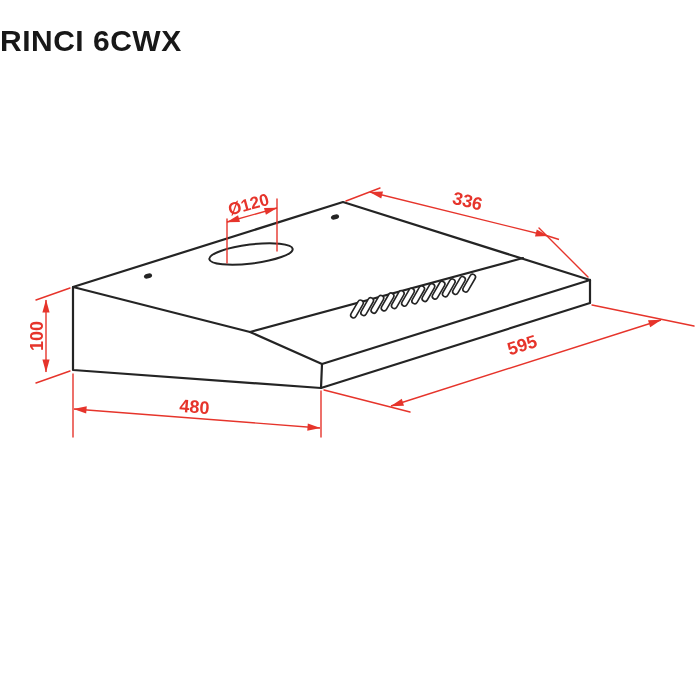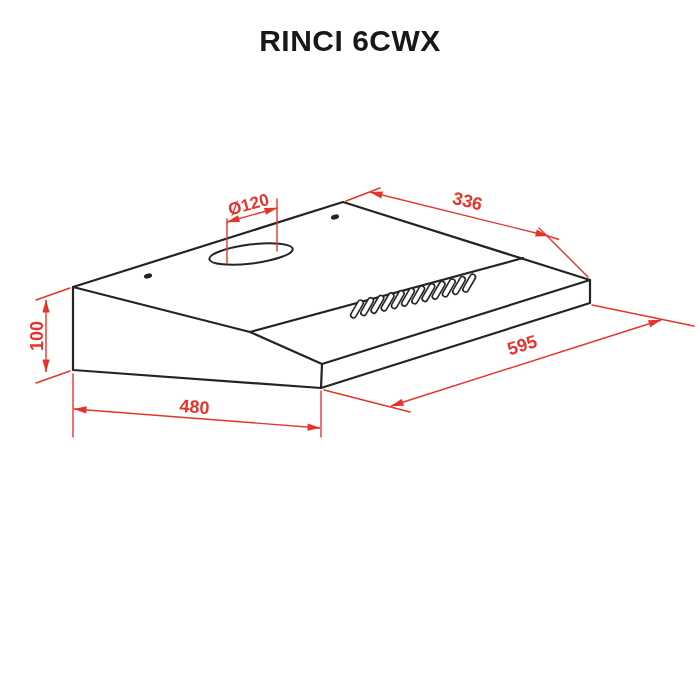--- a/index.html
+++ b/index.html
@@ -4,21 +4,21 @@
 <style>
   :root{
     --outline:#242424;
     --dim:#e6342b;
     --bg:#ffffff;
     --title:#181818;
   }
   html,body{margin:0;padding:0;background:var(--bg);}
   .page{position:relative;width:700px;height:700px;background:var(--bg);overflow:hidden;
         font-family:"Liberation Sans",sans-serif;}
-  .title{position:absolute;top:24px;left:0;width:700px;text-align:center;
+  .title{position:absolute;top:24px;left:0;width:700px;text-align:left;
          font-size:30px;font-weight:700;letter-spacing:.5px;color:var(--title);}
   svg{position:absolute;left:0;top:0;}
   .edge{fill:none;stroke:var(--outline);stroke-width:2.2;stroke-linejoin:round;stroke-linecap:round;}
   .hole{fill:none;stroke:var(--outline);stroke-width:2;}
   .dot{fill:var(--outline);stroke:none;}
   .vent{fill:#ffffff;stroke:var(--outline);stroke-width:1.6;}
   .dimline{fill:none;stroke:var(--dim);stroke-width:1.4;}
   .extline{fill:none;stroke:var(--dim);stroke-width:1.4;stroke-linecap:round;}
   .dim-label{font-family:"Liberation Sans",sans-serif;font-weight:700;font-size:18px;
              fill:var(--dim);text-anchor:middle;}

